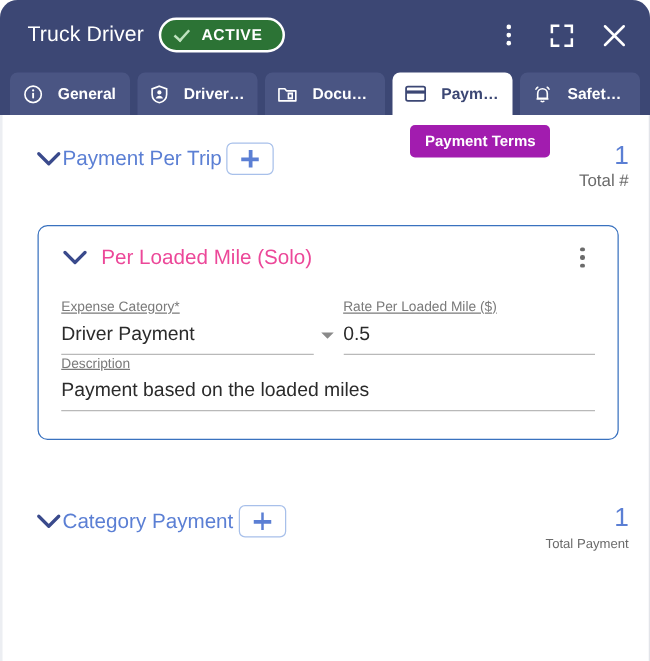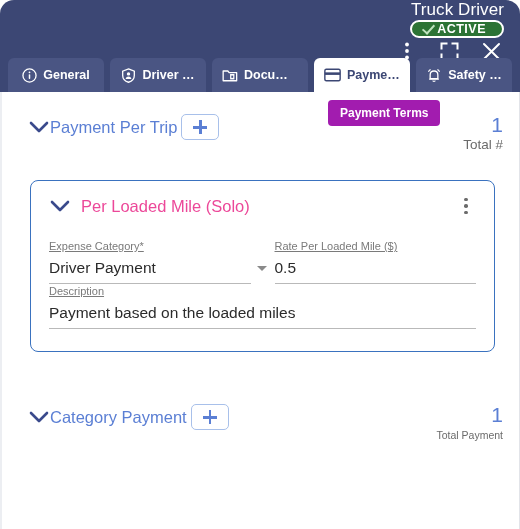--- a/index.html
+++ b/index.html
@@ -28,36 +28,36 @@
     height: 92px;
     background: #3c4774;
     border-top-left-radius: 14px;
     border-top-right-radius: 14px;
   }
 
   .header-top {
     position: relative;
     height: 56px;
     display: flex;
-    align-items: flex-end;
+    align-items: center;
     padding: 0 16px 0 22px;
-    flex-direction: column;
   }
 
   .window-title {
     color: #ffffff;
     font-size: 17px;
     font-weight: 400;
     letter-spacing: 0.1px;
     white-space: nowrap;
   }
 
   .status-badge {
     display: inline-flex;
     align-items: center;
+    gap: 7px;
     margin-left: 12px;
     height: 28px;
     padding: 0 16px 0 12px;
     border-radius: 16px;
     background: #2c7335;
     border: 2px solid #ffffff;
     color: #ffffff;
     font-size: 12.5px;
     font-weight: 600;
     letter-spacing: 0.5px;
@@ -104,21 +104,21 @@
     display: flex;
     align-items: flex-end;
     gap: 6px;
     padding: 0 8px;
   }
 
   .tab {
     height: 34px;
     display: flex;
     align-items: center;
-    gap: 6px;
+    gap: 12px;
     padding: 0 10px;
     border-radius: 6px 6px 0 0;
     background: #4a5583;
     color: #ffffff;
     font-size: 12.5px;
     font-weight: 600;
     white-space: nowrap;
     cursor: pointer;
     flex: 1 1 0;
     min-width: 0;

